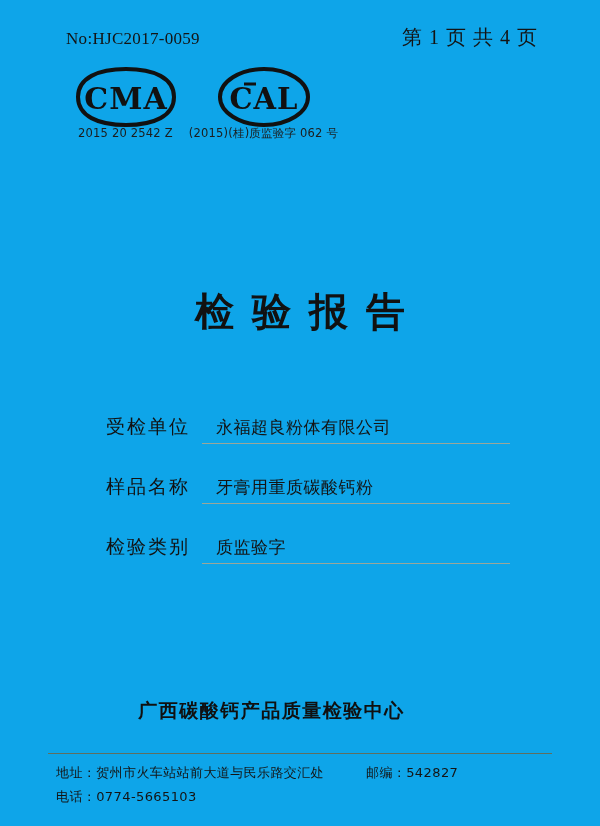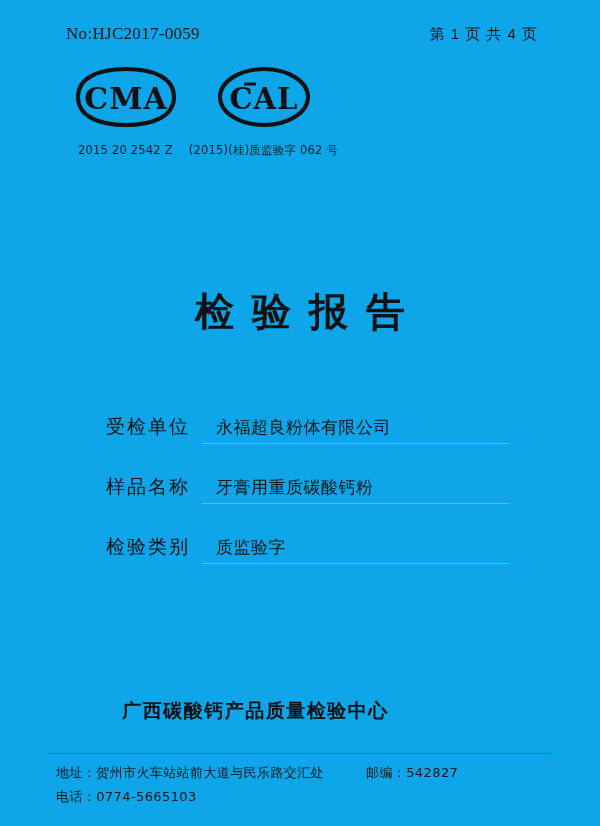--- a/index.html
+++ b/index.html
@@ -33,40 +33,40 @@
     padding: 0 62px 0 66px;
     box-sizing: border-box;
   }
   .report-no {
     font-size: 17px;
     letter-spacing: 0.3px;
     font-family: "Liberation Serif", serif;
     color: #141414;
   }
   .page-count {
-    font-size: 15px;
-    font-family: Liberation Sans, sans-serif;
+    font-size: 20px;
+    font-family: Liberation Serif, serif;
     color: #141414;
     letter-spacing: 1px;
   }
 
   
   .marks {
     position: absolute;
     top: 66px;
     left: 72px;
     display: flex;
     align-items: flex-start;
     gap: 36px;
   }
   .mark-svg { display: block; }
 
   .mark-codes {
     position: absolute;
-    top: 143px;
+    top: 126px;
     left: 78px;
     font-size: 11.5px;
     font-family: "DejaVu Sans", sans-serif;
     color: #1c1c1c;
     letter-spacing: 0.2px;
     white-space: nowrap;
   }
   .mark-codes .gap { display: inline-block; width: 16px; }
 
   
@@ -115,21 +115,21 @@
     font-family: "DejaVu Sans", sans-serif;
     font-size: 17px;
     letter-spacing: 0.5px;
     color: #141414;
   }
 
   
   .issuer {
     position: absolute;
     top: 698px;
-    left: 0;
+    left: 16px;
     width: 511px;
     text-align: center;
     font-family: "DejaVu Sans", sans-serif;
     font-weight: bold;
     font-size: 19px;
     letter-spacing: 1.5px;
     color: #101010;
   }
 
   

